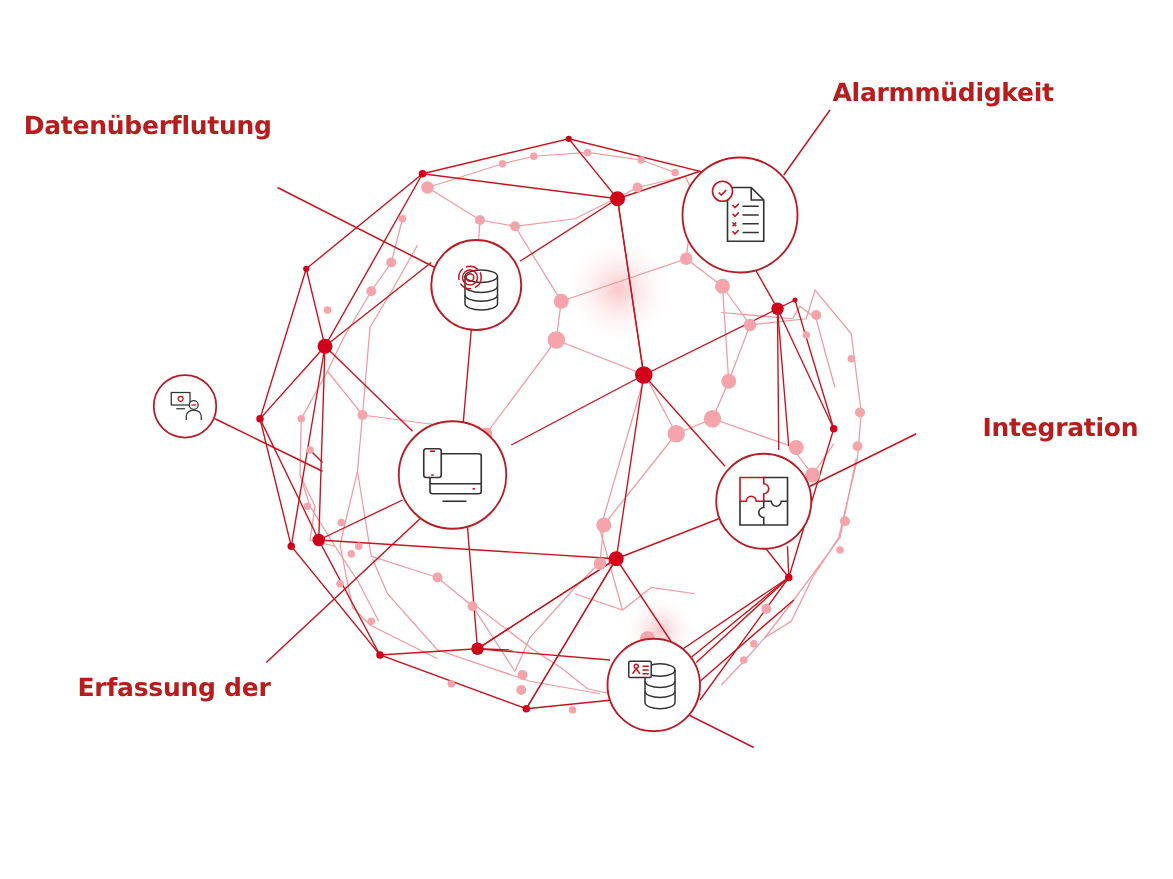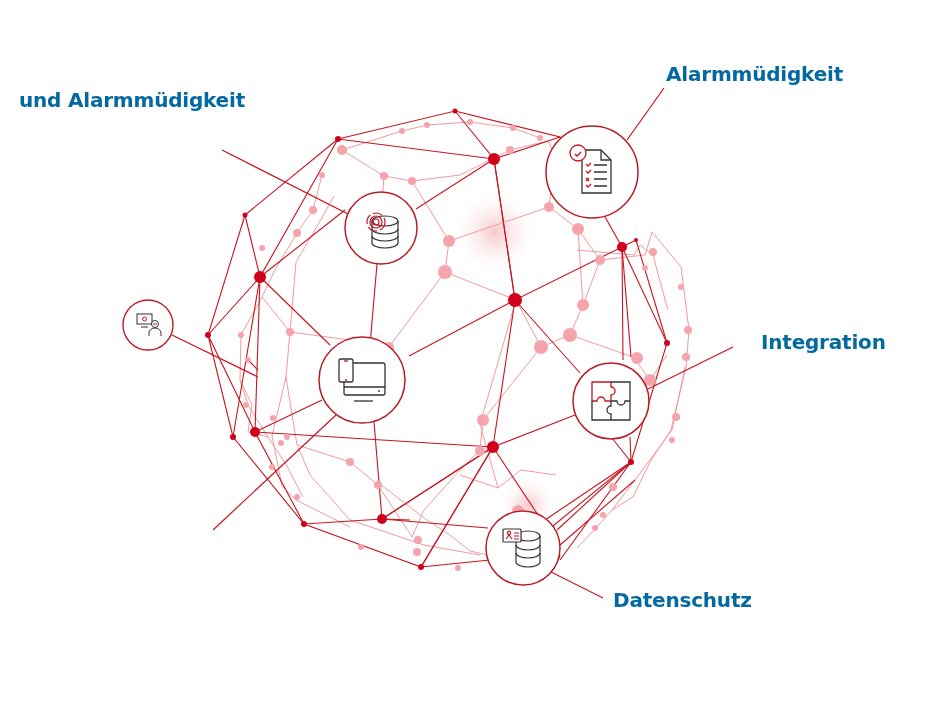--- a/index.html
+++ b/index.html
@@ -1,19 +1,19 @@
 <!DOCTYPE html>
 <html><head>
 <meta charset="utf-8">
 <style>
   html, body { margin: 0; padding: 0; background: #ffffff; }
   body { width: 938px; height: 703px; position: relative; overflow: hidden;
          font-family: "DejaVu Sans", "Liberation Sans", sans-serif; }
   #scene { position: absolute; left: 0; top: 0; width: 938px; height: 703px; }
-  .label { position: absolute; color: #0369a1; font-weight: bold; font-size: 20px;
+  .label { position: absolute; color: #b91c1c; font-weight: bold; font-size: 20px;
            line-height: 28px; white-space: nowrap; letter-spacing: -0.2px; }
   .label span { display: block; }
 </style>
 </head>
 <body>
 
 <svg id="scene" width="938" height="703" viewBox="0 0 938 703" xmlns="http://www.w3.org/2000/svg">
   <defs>
     <radialGradient id="glow" cx="50%" cy="50%" r="50%">
       <stop offset="0%" stop-color="#f7b4b8" stop-opacity="0.75"></stop>
@@ -241,29 +241,29 @@
       <line x1="141" y1="327" x2="148" y2="327" stroke="#333"></line>
       <circle cx="144.5" cy="319" r="2" stroke="#c8141e"></circle>
       <circle cx="155" cy="324" r="3.5" fill="#fff" stroke="#333"></circle>
       <path d="M149 336 v-3 a6 5 0 0 1 12 0 v3" stroke="#333"></path>
       <line x1="153" y1="324" x2="157" y2="324" stroke="#c8141e"></line>
     </g>
   </g>
 </svg>
 
 <div class="label" style="left:19px; top:86px;">
-  <span>und Alarmmüdigkeit</span>
+  <span>Datenüberflutung</span>
 </div>
 
 <div class="label" style="left:666px; top:60px;">
   <span>Alarmmüdigkeit</span>
 </div>
 
-<div class="label" style="left:761px; top:328px;">
+<div class="label" style="left:786px; top:328px;">
   <span>Integration</span>
 </div>
 
 <div class="label" style="left:62px; top:536px;">
+  <span>Erfassung der</span>
 </div>
 
 <div class="label" style="left:613px; top:586px;">
-  <span>Datenschutz</span>
 </div>
 
 </body></html>

